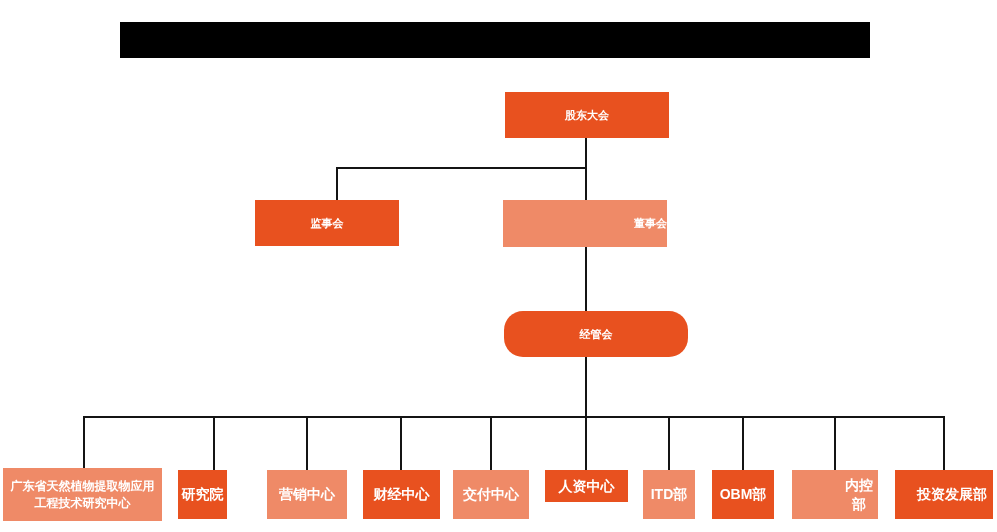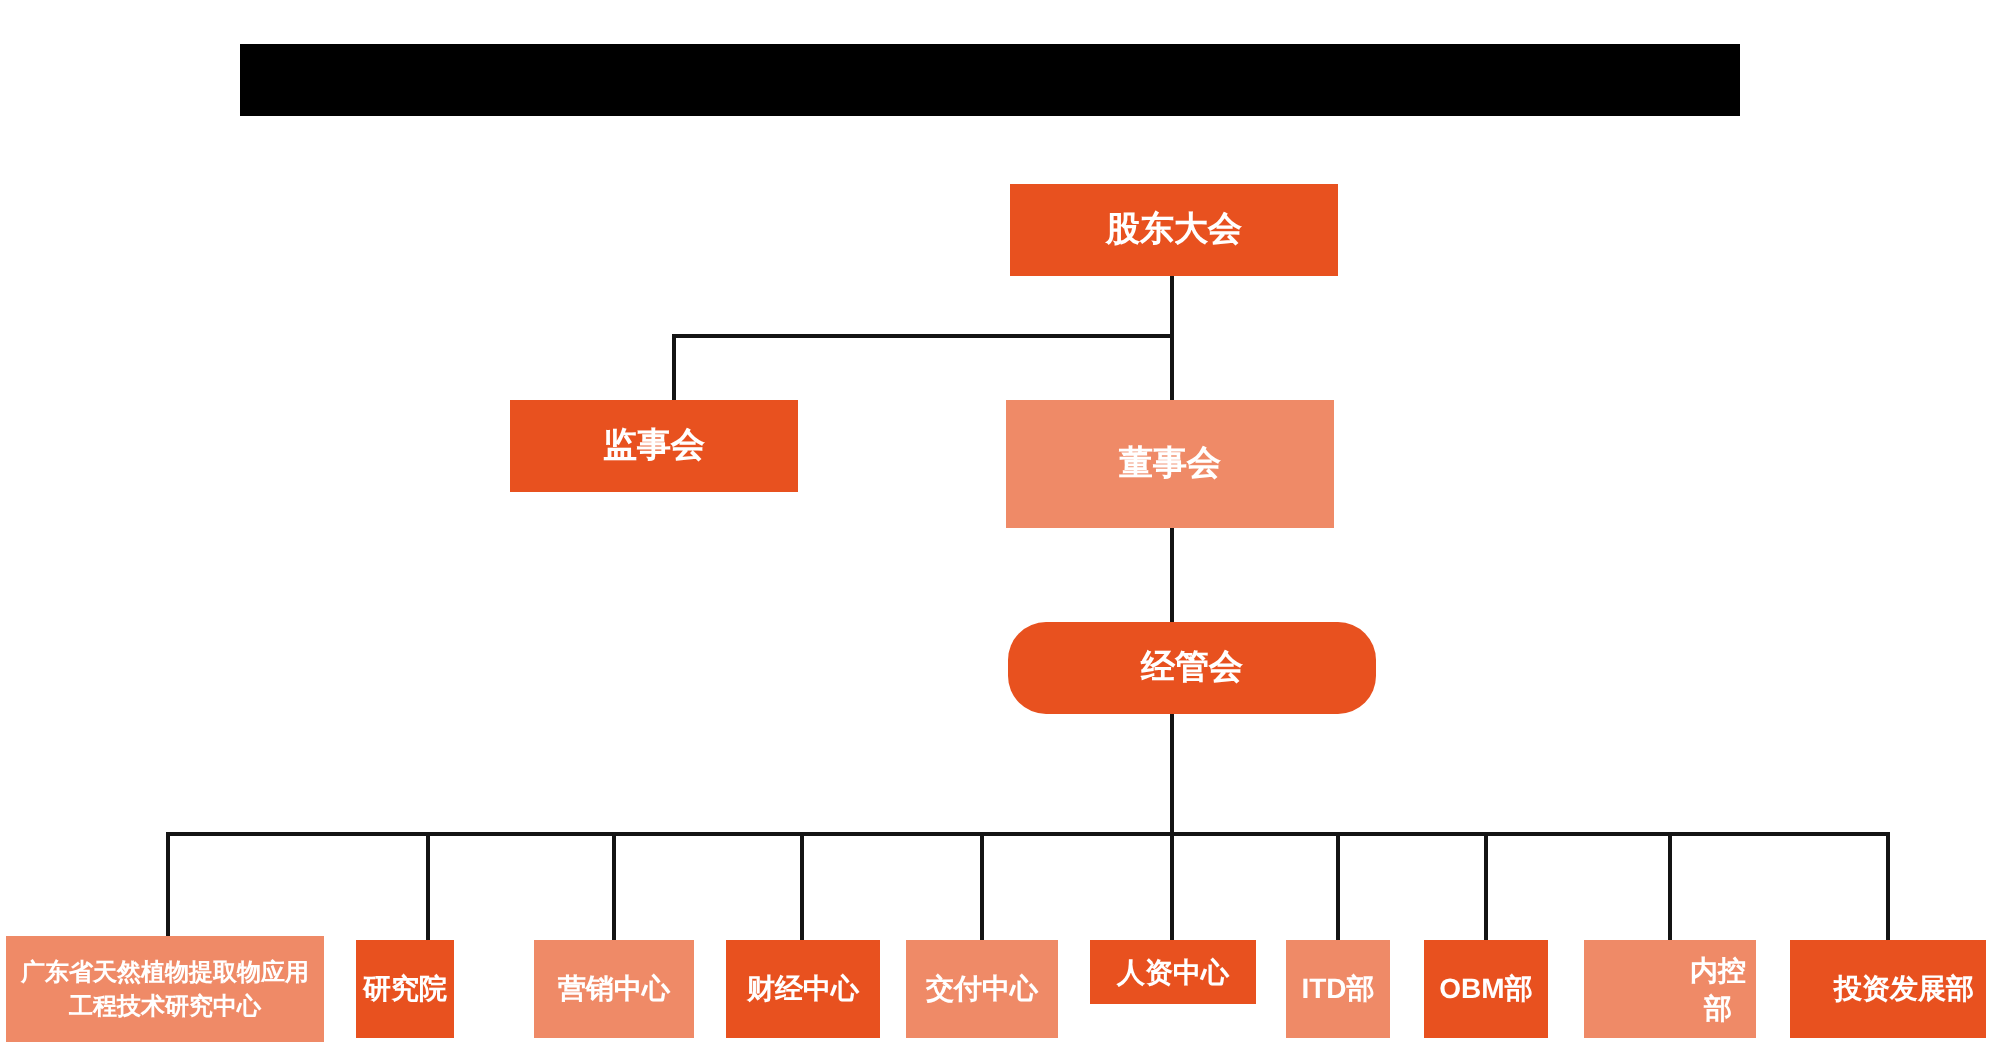--- a/index.html
+++ b/index.html
@@ -20,21 +20,21 @@
     background: #141414;
   }
   .node {
     position: absolute;
     display: flex;
     align-items: center;
     justify-content: center;
     text-align: center;
     color: #ffffff;
     font-weight: 700;
-    font-size: 17px;
+    font-size: 11px;
     line-height: 1.35;
     box-sizing: border-box;
   }
   .node.primary   { background: #e8511f; }
   .node.secondary { background: #ef8a67; }
   .node.dept      { font-size: 14px; }
   .node.dept-long { font-size: 12px; padding: 2px 4px; justify-content: center; }
 </style>
 </head>
 <body>
@@ -60,21 +60,21 @@
   <div class="line" style="left:834px; top:416px; width:2px; height:54px;"></div>
   <div class="line" style="left:943px; top:416px; width:2px; height:54px;"></div>
 
   <div class="node primary" style="left:505px; top:92px; width:164px; height:46px;">
     <span>股东大会</span>
   </div>
 
   <div class="node primary" style="left:255px; top:200px; width:144px; height:46px;">
     <span>监事会</span>
   </div>
-  <div class="node secondary" style="left:503px; top:200px; width:164px; height:64px;">
+  <div class="node secondary" style="left:503px; top:200px; width:164px; height:47px;justify-content:flex-end;">
     <span>董事会</span>
   </div>
 
   <div class="node primary" style="left:504px; top:311px; width:184px; height:46px;border-radius:19px;">
     <span>经管会</span>
   </div>
 
   <div class="node secondary dept dept-long" style="left:3px; top:468px; width:159px; height:53px;">
     <span>广东省天然植物提取物应用工程技术研究中心</span>
   </div>

